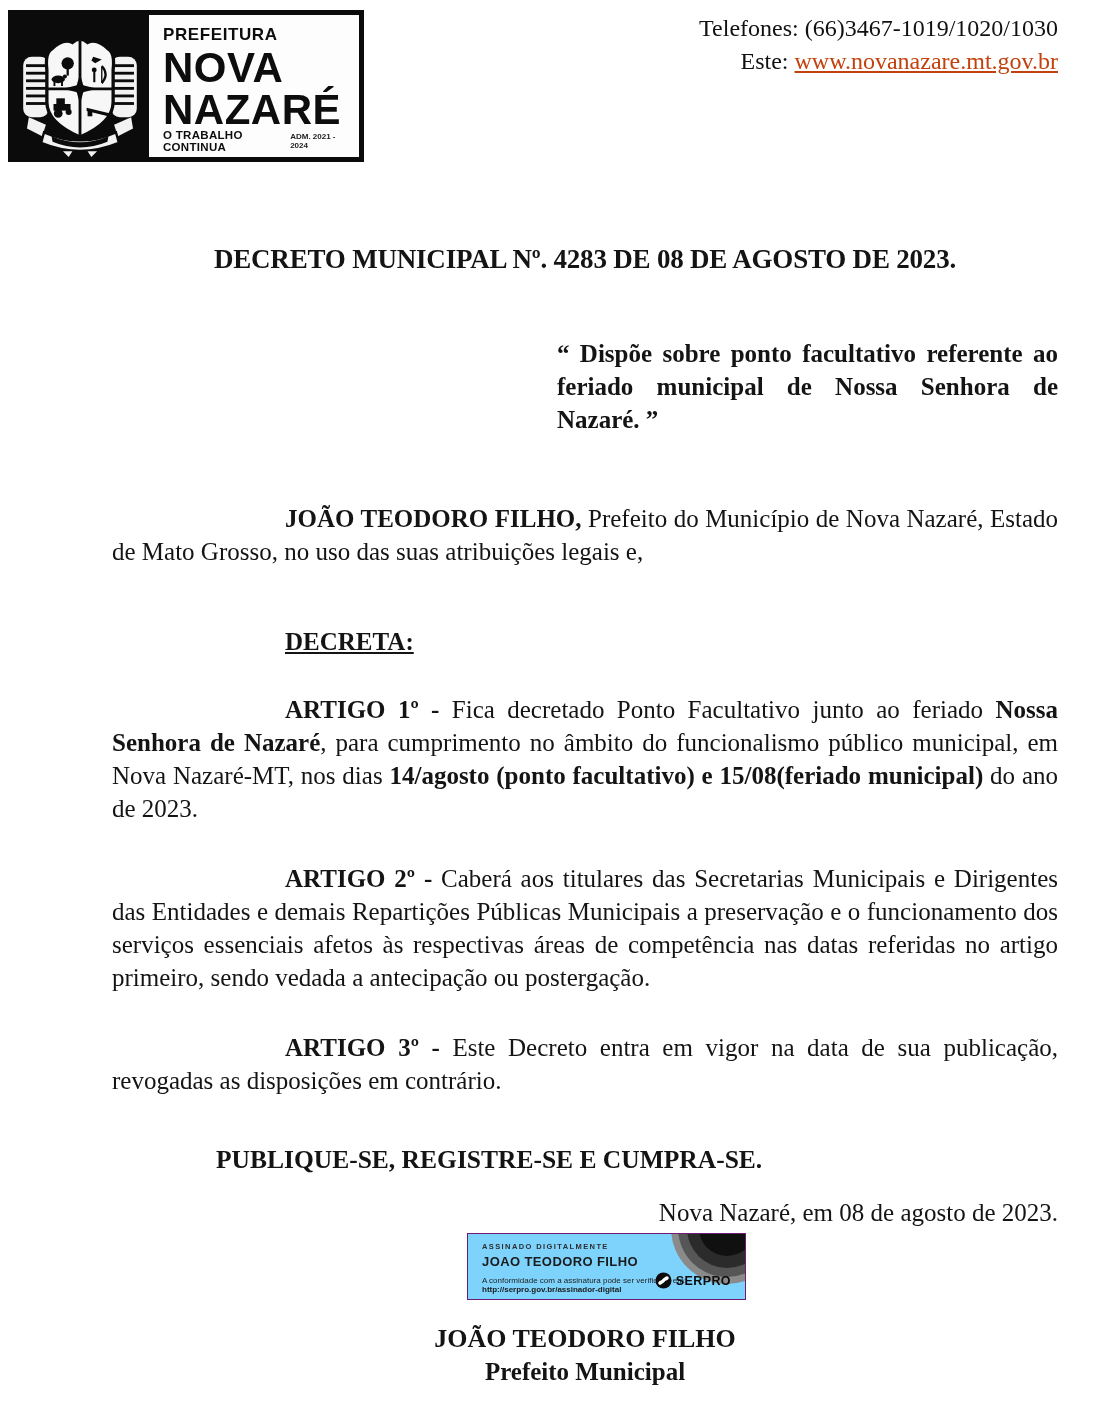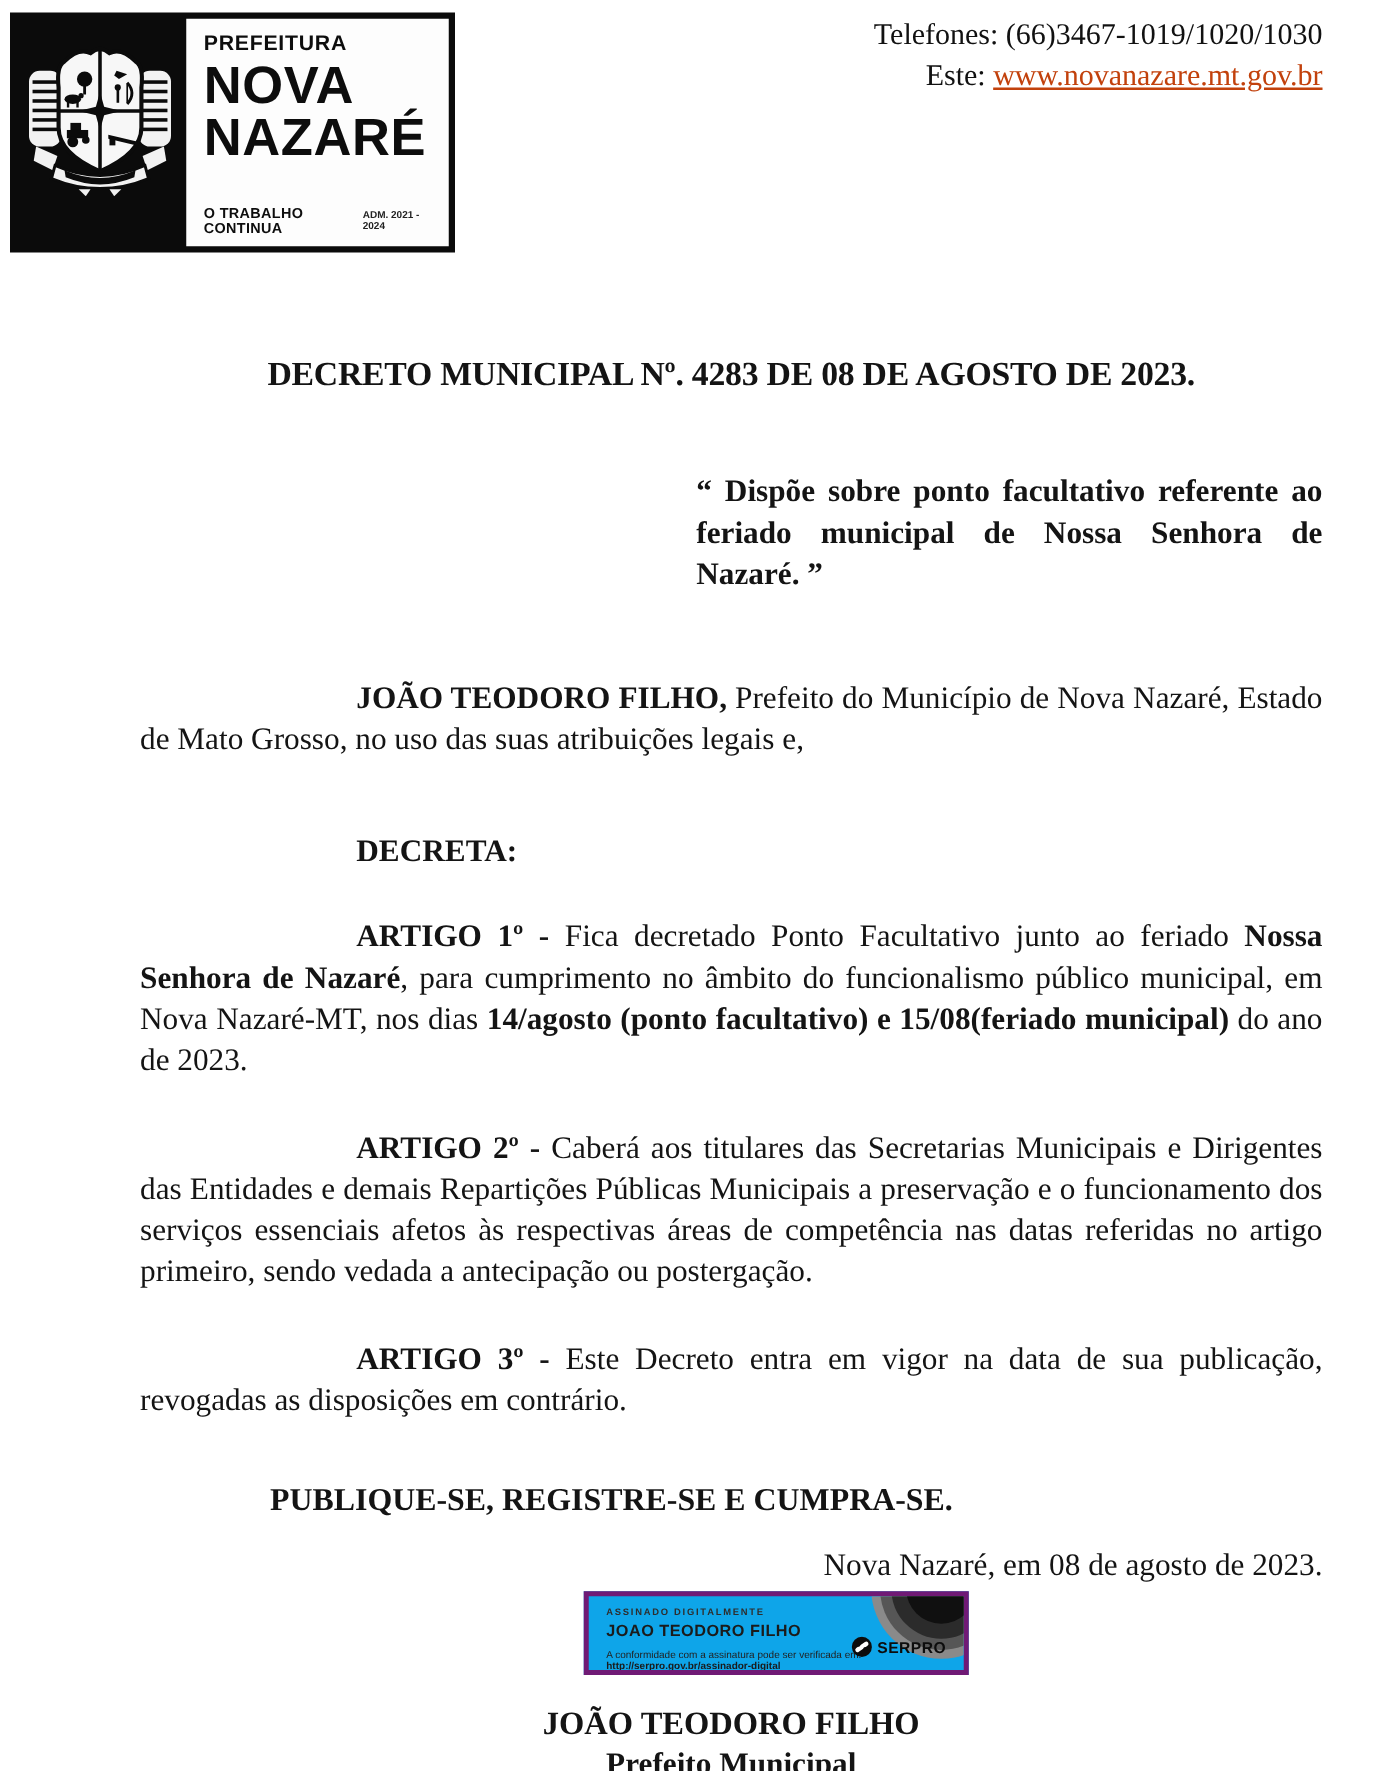--- a/index.html
+++ b/index.html
@@ -13,21 +13,21 @@
   }
   .page { width: 1120px; height: 1417px; padding: 0 62px 0 112px; }
 
   
   .header {
     display: flex; justify-content: space-between; align-items: flex-start;
     margin-left: -104px; 
     padding-top: 10px;
   }
   .logo-box {
-    width: 356px; height: 192px;
+    width: 356px; height: 152px;
     background: #0b0b0b;
     display: flex;
     padding: 5px;
     flex: none;
     justify-content: space-between;
   }
   .logo-emblem { width: 134px; height: 142px; flex: none; }
   .logo-panel {
     flex: 1; background: #fdfdfd; margin-left: 2px;
     padding: 10px 12px 8px 14px;
@@ -63,41 +63,41 @@
     text-align: justify;
     font-family: Liberation Serif, serif;
   }
   .preamble {
     margin-top: 66px;
     font-size: 25px; line-height: 33px;
     text-indent: 173px; text-align: justify;
   }
   .decreta {
     margin-top: 60px; margin-left: 173px;
-    font-weight: bold; font-size: 25px;
+    font-weight: bold; font-size: 25px; text-decoration: underline;
   }
   .article {
     margin-top: 37px;
     font-size: 25px; line-height: 33px;
     text-indent: 173px; text-align: justify;
   }
   .article .lead { font-weight: bold; }
   .article .emph { font-weight: bold; }
   .publish-line {
     margin-top: 48px; margin-left: 104px;
     font-weight: bold; font-size: 25.5px;
   }
   .dateline { margin-top: 24px; text-align: right; font-size: 25px; }
 
   
   .stamp {
     margin-top: 6px; margin-left: 355px;
-    width: 308px; height: 67px;
-    background: #0ea5e9;
-    border: 4px solid #701a75;
+    width: 279px; height: 67px;
+    background: #7dd3fc;
+    border: 1px solid #701a75;
     position: relative;
     overflow: hidden;
     font-family: "Liberation Sans", sans-serif;
     color: #1b1b1b;
     padding: 8px 0 0 14px;
   }
   .stamp-signed { font-size: 7.5px; font-weight: bold; letter-spacing: 1.4px; color: #2e2e2e; }
   .stamp-name { font-size: 13px; font-weight: bold; letter-spacing: 0.4px; margin-top: 3px; }
   .stamp-verify { font-size: 8px; margin-top: 7px; color: #222; }
   .stamp-url { font-size: 8px; font-weight: bold; }

